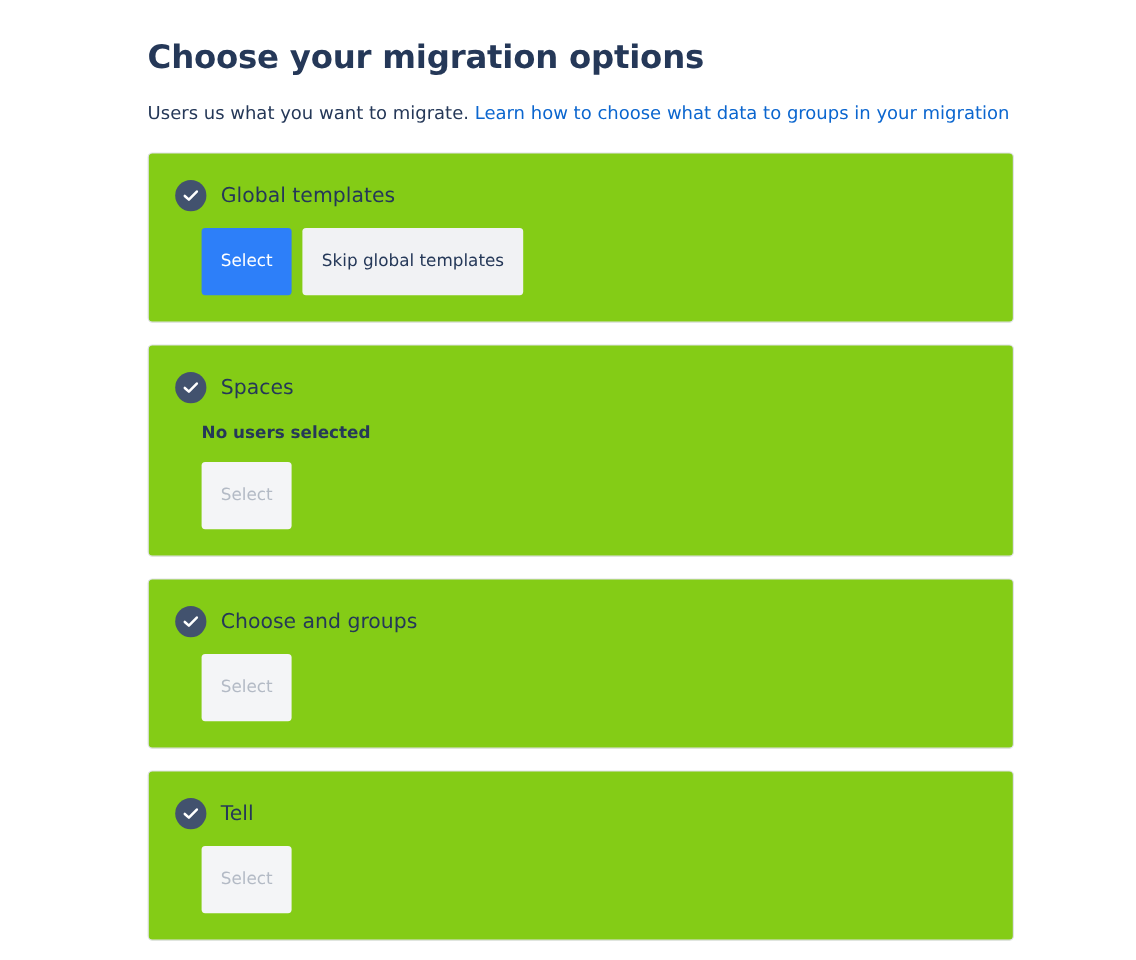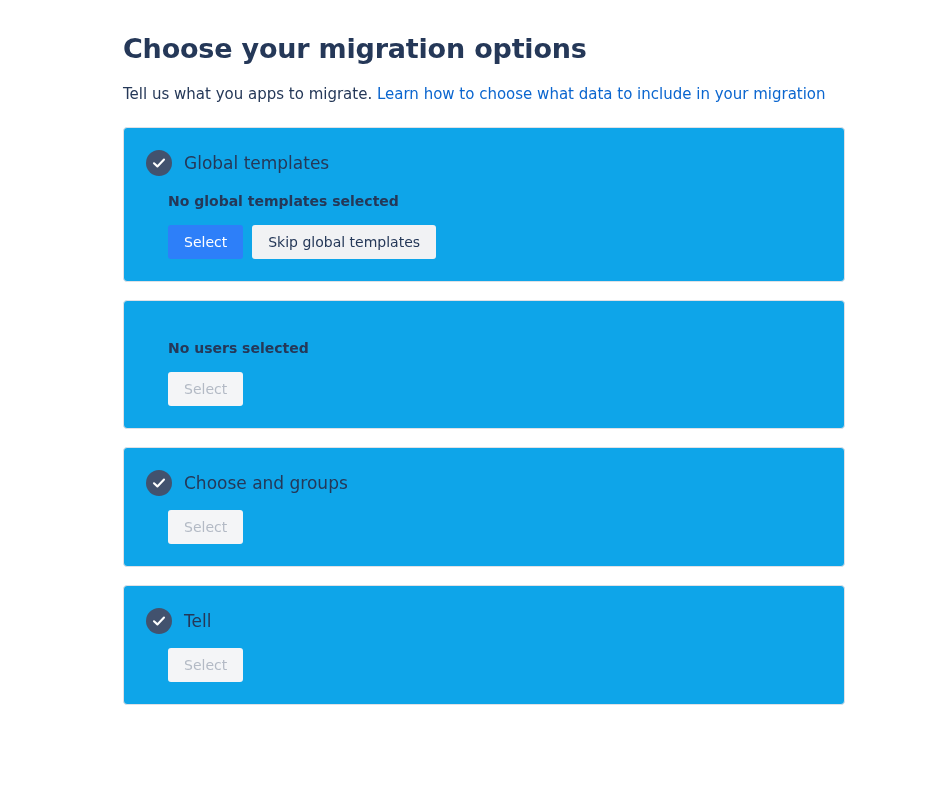--- a/index.html
+++ b/index.html
@@ -46,21 +46,21 @@
     text-decoration: none;
     cursor: pointer;
   }
   .cards {
     margin-top: 23px;
   }
   .card {
     position: relative;
     border: 1px solid #dfe1e6;
     border-radius: 4px;
-    background: #0ea5e9;
+    background: #84cc16;
     box-sizing: border-box;
     width: 722px;
     margin-bottom: 18px;
     padding: 22px 22px 22px 22px;
   }
   .card-header {
     display: flex;
     align-items: center;
     gap: 12px;
   }
@@ -97,21 +97,21 @@
     margin-left: 22px;
     display: flex;
     gap: 9px;
     align-items: center;
   }
   .btn {
     font-family: "DejaVu Sans", "Liberation Sans", sans-serif;
     font-size: 14px;
     border: none;
     border-radius: 3px;
-    padding: 9px 16px;
+    padding: 20px 16px;
     line-height: 16px;
     cursor: pointer;
     white-space: nowrap;
   }
   .btn-primary {
     background: #2d7ff9;
     color: #ffffff;
     font-weight: normal;
   }
   .btn-secondary {
@@ -126,43 +126,50 @@
 </style>
 </head>
 <body>
 
 <div class="page">
   <div class="content">
 
     <h1 class="title">Choose your migration options</h1>
 
     <div class="subtitle">
-      <span>Tell us what you apps to migrate.</span>
-      <a class="link" href="#">Learn how to choose what data to include in your migration</a>
+      <span>Users us what you want to migrate.</span>
+      <a class="link" href="#">Learn how to choose what data to groups in your migration</a>
     </div>
 
     <div class="cards">
 
       <div class="card">
         <div class="card-header">
           <span class="check-icon">
             <svg width="14" height="14" viewBox="0 0 14 14" aria-hidden="true">
               <path d="M2 7.3 L5.4 10.4 L12 3.6" fill="none" stroke="#ffffff" stroke-width="2.1" stroke-linecap="round" stroke-linejoin="round"></path>
             </svg>
           </span>
           <span class="card-title">Global templates</span>
         </div>
-        <div class="card-status">No global templates selected</div>
         <div class="card-actions">
           <button class="btn btn-primary">Select</button>
           <button class="btn btn-secondary">Skip global templates</button>
         </div>
       </div>
 
       <div class="card">
+        <div class="card-header">
+          <span class="check-icon">
+            <svg width="14" height="14" viewBox="0 0 14 14" aria-hidden="true">
+              <path d="M2 7.3 L5.4 10.4 L12 3.6" fill="none" stroke="#ffffff" stroke-width="2.1" stroke-linecap="round" stroke-linejoin="round"></path>
+            </svg>
+          </span>
+          <span class="card-title">Spaces</span>
+        </div>
         <div class="card-status">No users selected</div>
         <div class="card-actions">
           <button class="btn btn-disabled" disabled="">Select</button>
         </div>
       </div>
 
       <div class="card">
         <div class="card-header">
           <span class="check-icon">
             <svg width="14" height="14" viewBox="0 0 14 14" aria-hidden="true">

